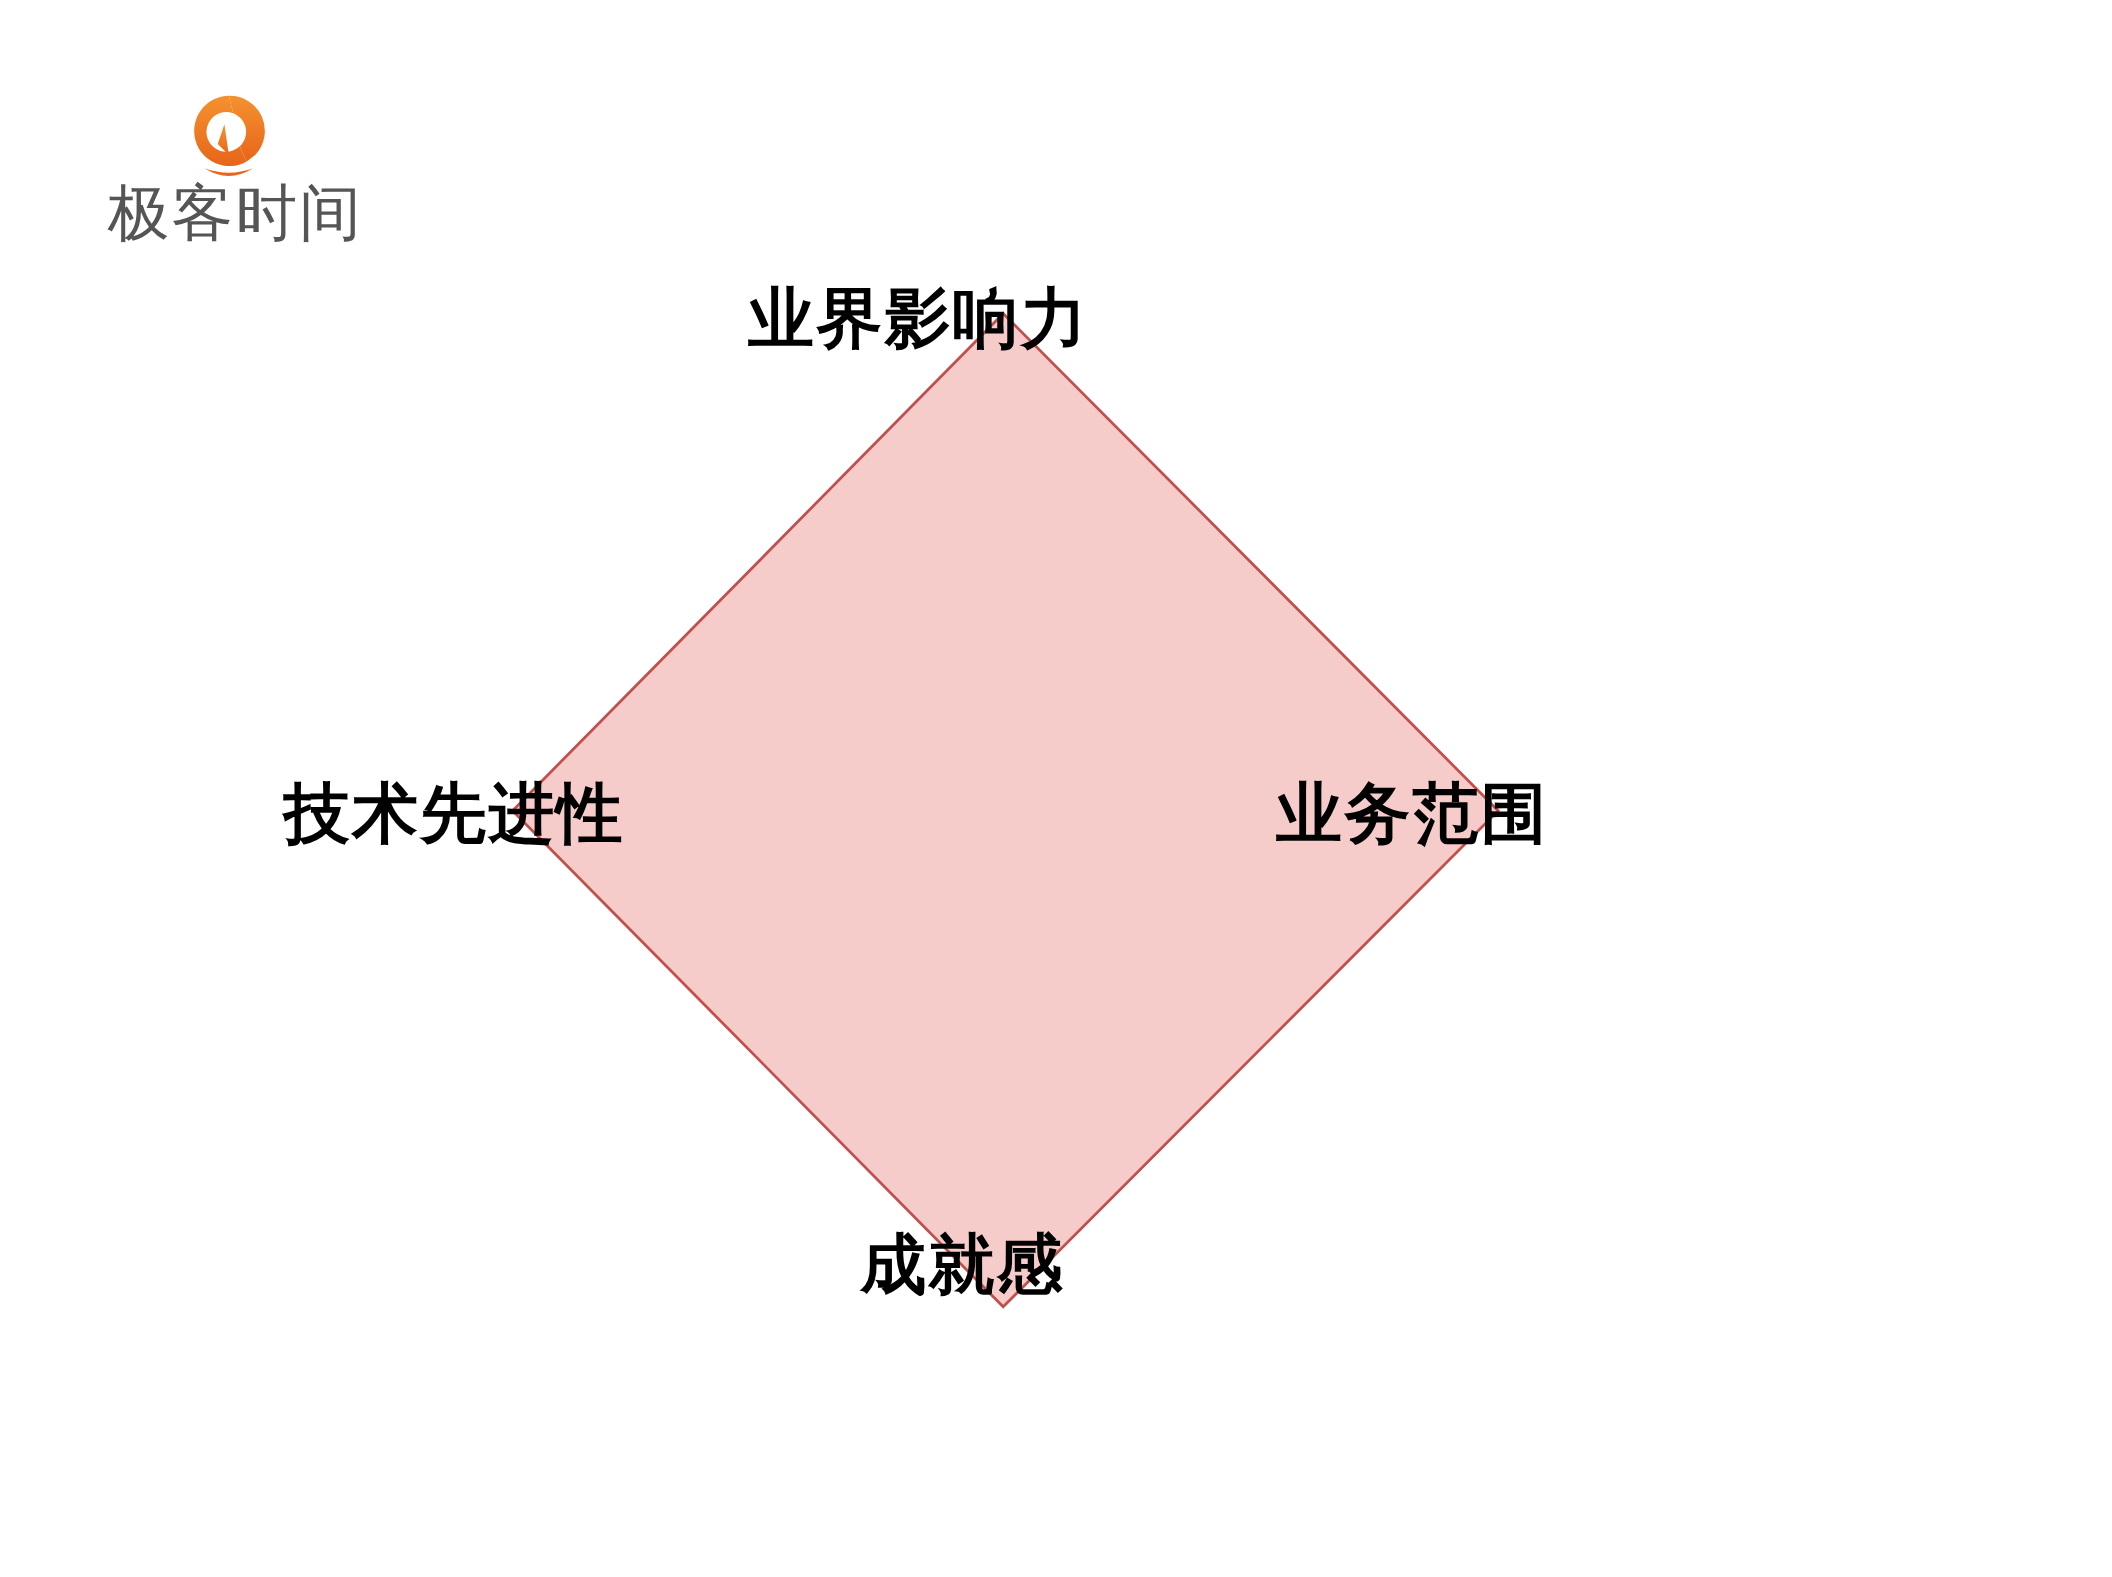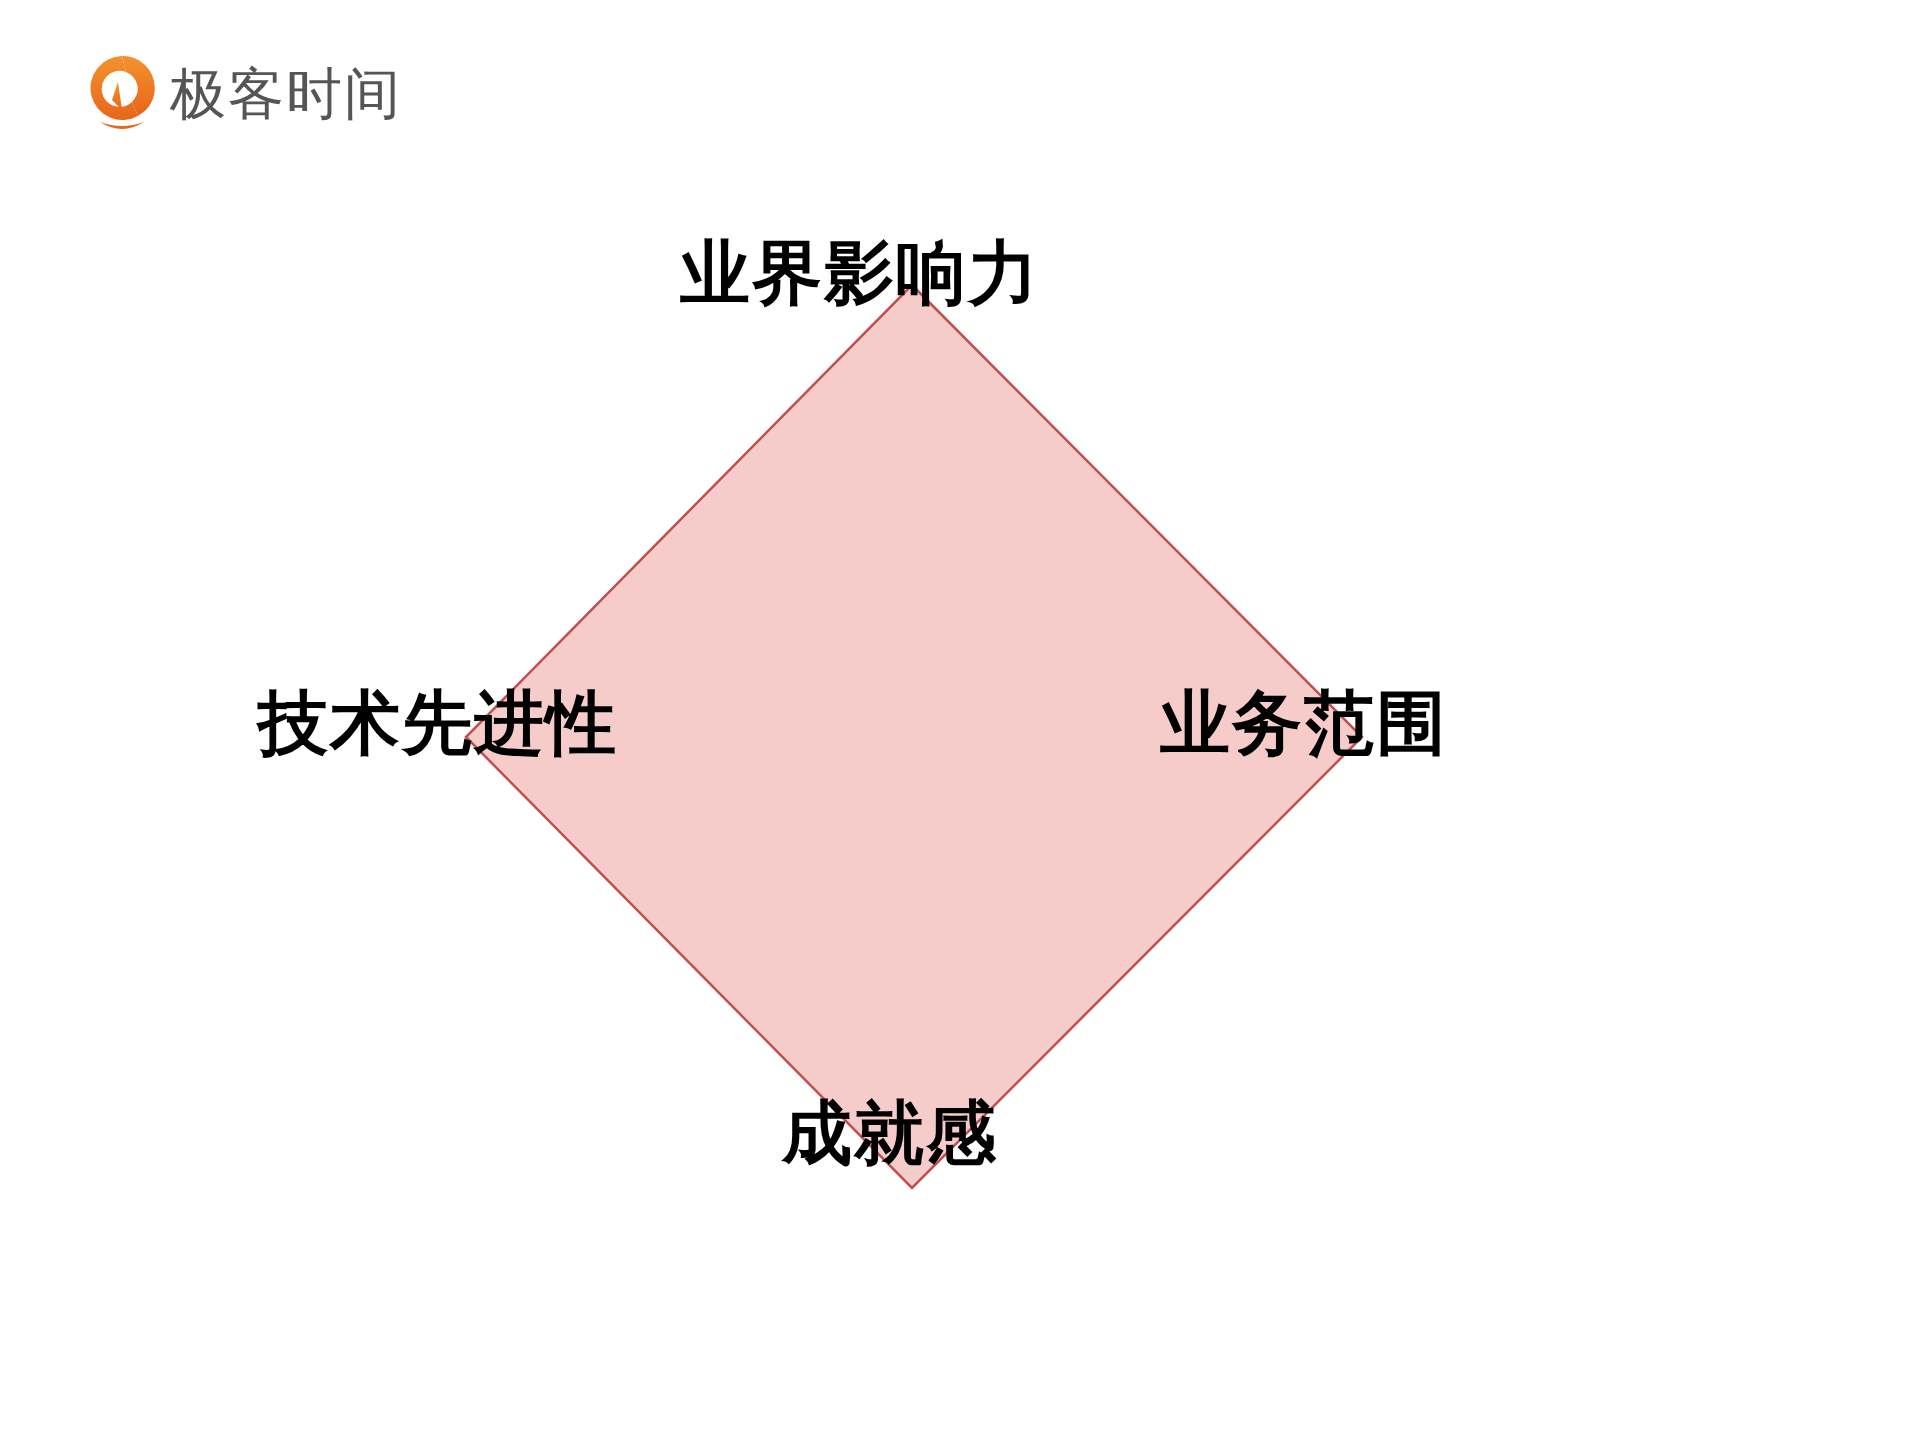--- a/index.html
+++ b/index.html
@@ -1,24 +1,24 @@
 <!DOCTYPE html>
 <html><head>
   <meta charset="utf-8">
   <style>
     html, body { margin: 0; padding: 0; background: #ffffff; }
     body { width: 1920px; height: 1434px; position: relative; overflow: hidden;
            font-family: "DejaVu Sans", sans-serif; }
-    .logo { position: absolute; left: 86px; top: 52px; display: flex; align-items: center; }
+    .logo { position: absolute; left: 86px; top: 83px; display: flex; align-items: center; flex-direction: column; }
     .logo-mark { width: 72px; height: 84px; }
     .logo-text { margin-left: 12px; font-size: 56px; color: #555555; font-weight: normal;
                  letter-spacing: 2px; line-height: 1; }
     svg.diagram { position: absolute; left: 0; top: 0; }
-    .label { position: absolute; font-weight: bold; color: #000000; font-size: 70px;
-             line-height: 1; white-space: nowrap; letter-spacing: 2px; }
+    .label { position: absolute; font-weight: bold; color: #000000; font-size: 60px;
+             line-height: 1; white-space: nowrap; letter-spacing: 2px; margin-top: 22px; }
     #lbl-top { left: 680px; top: 238px; }
     #lbl-left { left: 258px; top: 688px; }
     #lbl-right { left: 1160px; top: 688px; }
     #lbl-bottom { left: 782px; top: 1098px; text-align: center; }
   </style>
 </head>
 <body>
 
 <div class="logo">
   <svg class="logo-mark" viewBox="0 0 72 84">

